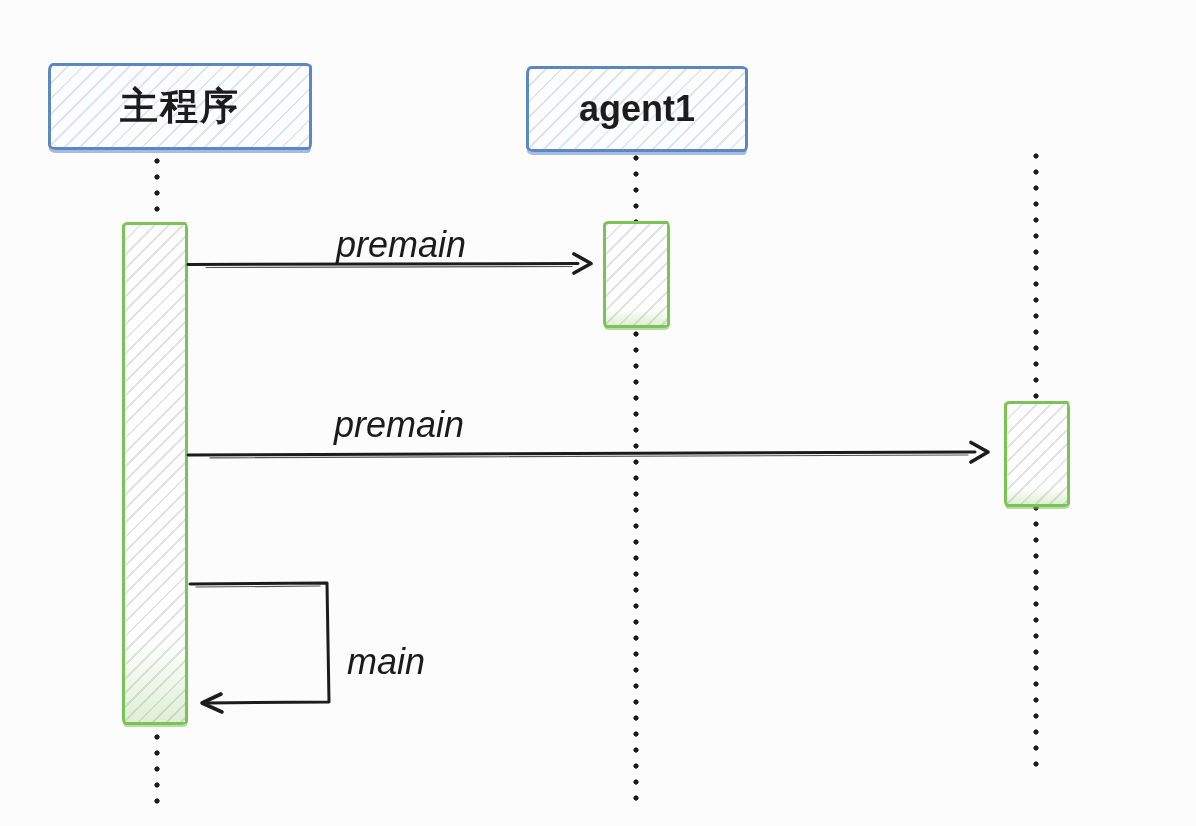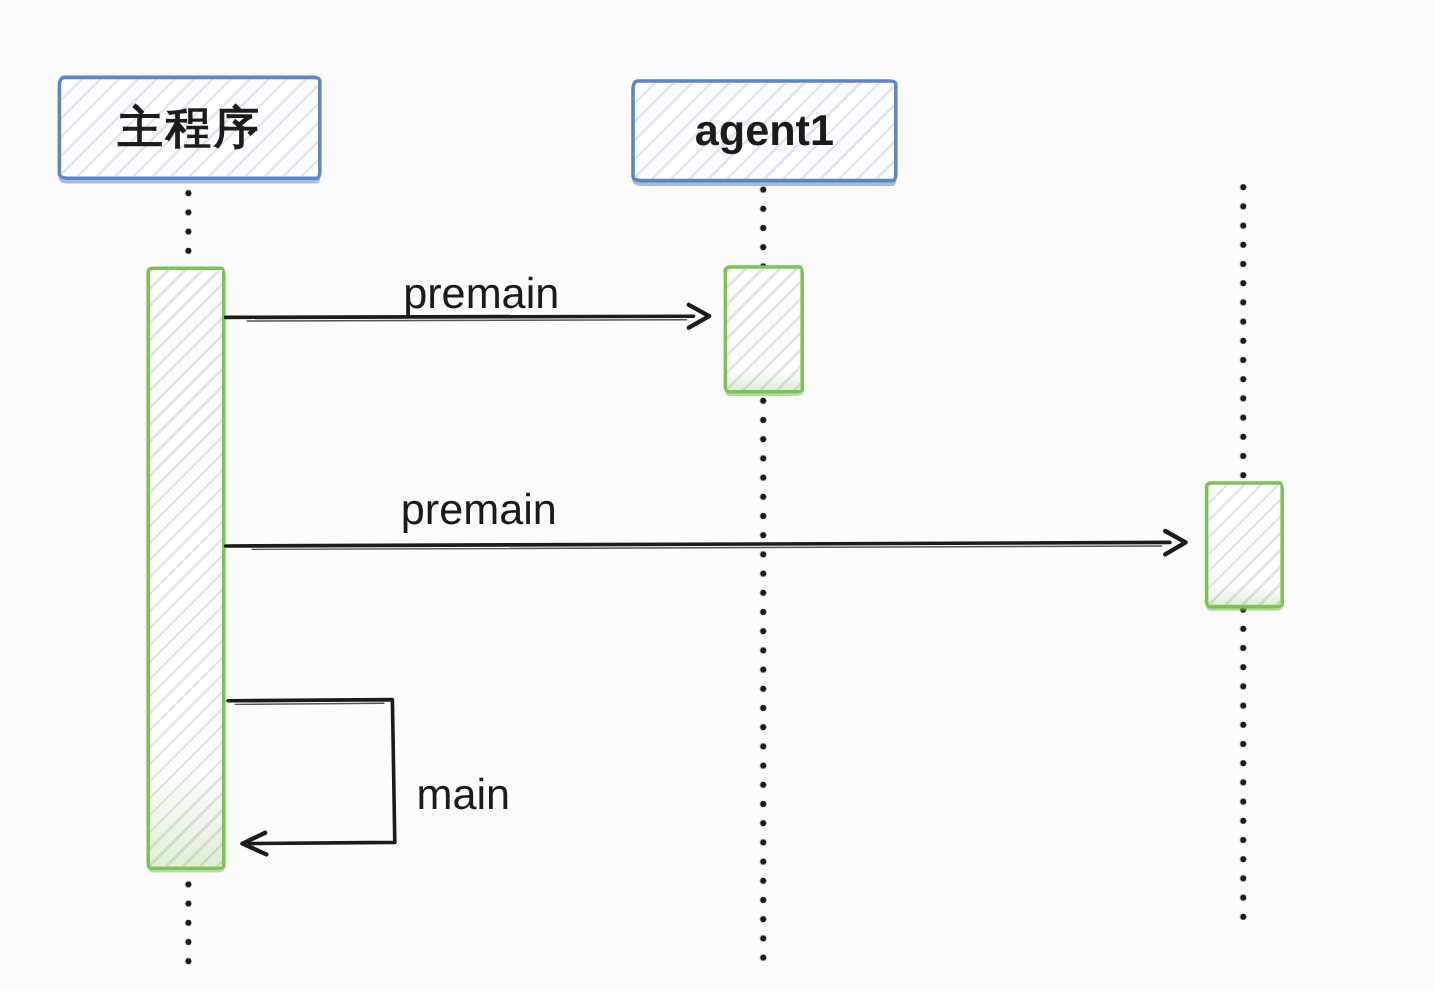--- a/index.html
+++ b/index.html
@@ -41,21 +41,21 @@
     border-radius:5px 7px 4px 8px / 8px 4px 7px 5px;
     background-color:#fdfdfe;
     background-image:repeating-linear-gradient(135deg,
       rgba(108,138,190,0.20) 0px, rgba(108,138,190,0.20) 2px,
       transparent 2px, transparent 11px);
     box-shadow:0 4px 0 -1px rgba(93,134,197,0.55);
     color:#1c1c1c;
     font-weight:bold;
     z-index:2;
   }
-  .actor-main   { left:48px;  top:63px; width:220px; height:87px; font-size:38px; letter-spacing:2px; }
+  .actor-main   { left:48px;  top:63px; width:264px; height:87px; font-size:38px; letter-spacing:2px; }
   .actor-agent1 { left:526px; top:66px; width:222px; height:86px; font-size:36px; }
   .actor-agent2 { left:927px; top:63px; width:220px; height:82px; font-size:36px; }
 
   
   .activation {
     position:absolute;
     border:3px solid var(--activation-border);
     border-radius:6px 3px 8px 4px / 4px 8px 3px 6px;
     background-color:#fefefe;
     background-image:
@@ -83,20 +83,21 @@
   .stroke-echo { stroke-width:1.2; opacity:0.75; }
   .stroke-head { stroke-width:3.6; }
 
   
   .msg-label {
     position:absolute;
     color:#1b1b1b;
     font-size:36px;
     z-index:4;
     white-space:nowrap;
+    font-style:italic;
   }
   .label-premain1 { left:336px; top:224px; }
   .label-premain2 { left:334px; top:404px; }
   .label-main     { left:347px; top:641px; }
 
   
   .watermark {
     position:absolute;
     left:944px; top:768px;
     font-size:31px; font-weight:bold;

